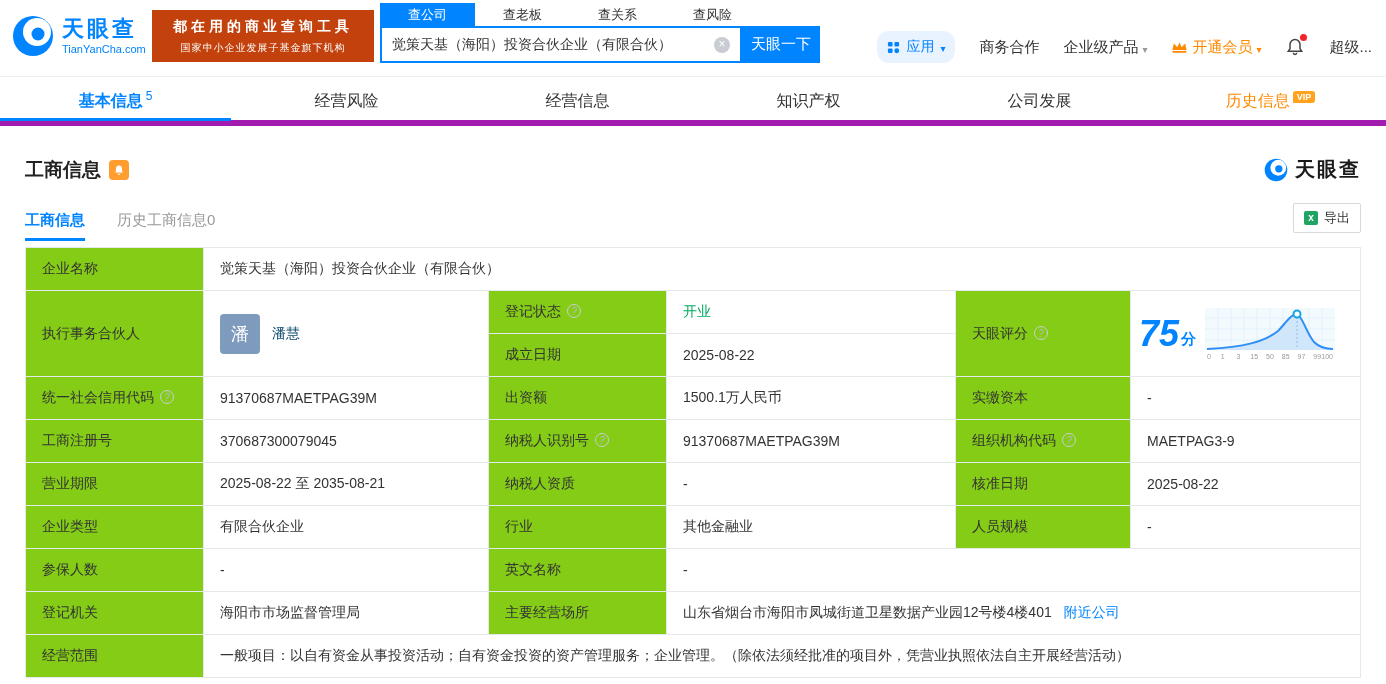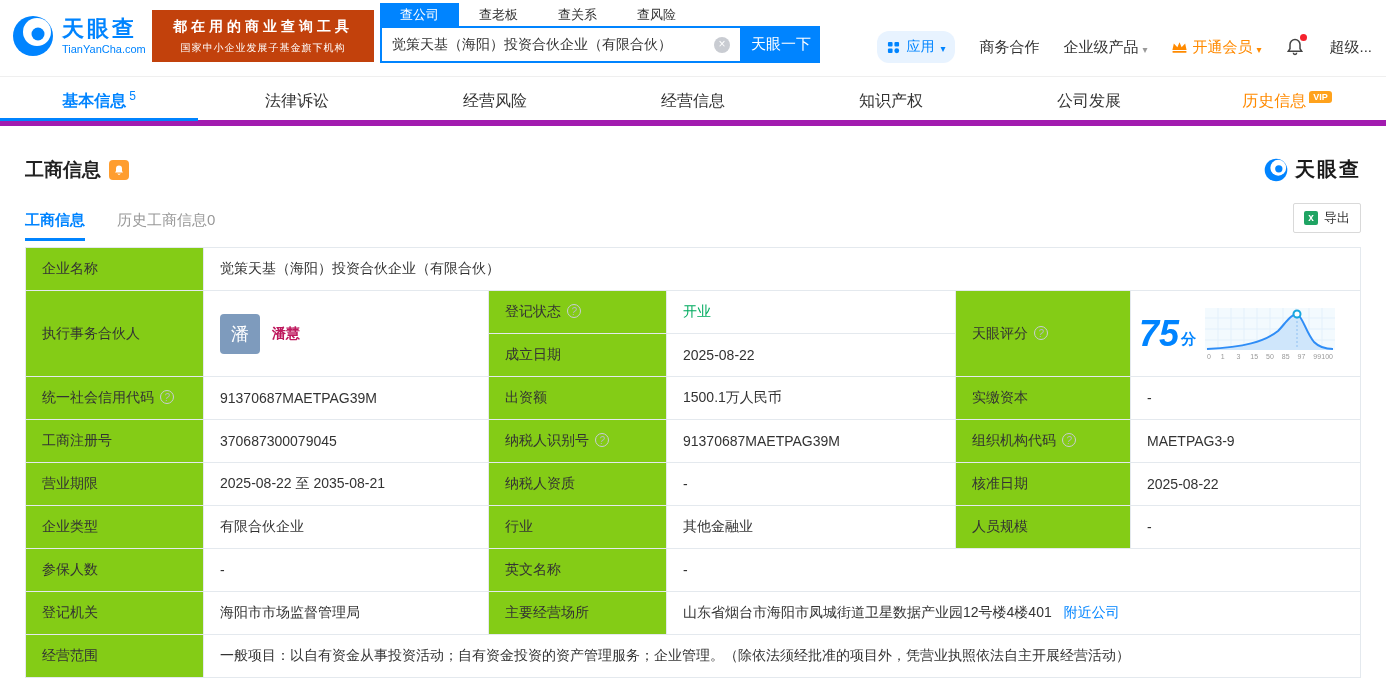--- a/index.html
+++ b/index.html
@@ -14,21 +14,21 @@
   .logo-brand { font-size:22px; font-weight:bold; color:#0084ff; letter-spacing:3px; }
   .logo-domain { font-size:11px; color:#0084ff; margin-top:2px; }
 
   .promo-badge { position:absolute; left:152px; top:10px; width:222px; height:52px; background:#c2410c; color:#fff;
     display:flex; flex-direction:column; justify-content:center; align-items:center; gap:5px; }
   .badge-line1 { font-size:14px; font-weight:bold; letter-spacing:4px; white-space:nowrap; }
   .badge-line2 { font-size:10px; letter-spacing:1px; white-space:nowrap; }
 
   .search-area { position:absolute; left:380px; top:3px; }
   .search-tabs { display:flex; align-items:center; height:23px; }
-  .search-tab { font-size:13px; padding:3px 20px; color:#333; cursor:pointer; }
+  .search-tab { font-size:13px; padding:3px 28px; color:#333; cursor:pointer; }
   .search-tab.active { background:#0084ff; color:#fff; }
   .search-row { display:flex; }
   .search-box { width:362px; height:37px; border:2px solid #0084ff; background:#fff; display:flex; align-items:center; }
   .search-input { flex:1; border:none; outline:none; font-size:14px; padding:0 8px 0 10px; color:#333; background:transparent; font-family:inherit; }
   .clear-icon { width:16px; height:16px; border-radius:50%; background:#c9ccd2; color:#fff; font-size:12px; line-height:15px; text-align:center; margin-right:10px; cursor:pointer; flex:none; }
   .clear-icon::after { content:"×"; }
   .search-btn { width:78px; height:37px; background:#0084ff; color:#fff; border:none; font-size:15px; cursor:pointer; font-family:inherit; }
 
   .top-nav { position:absolute; right:14px; top:31px; display:flex; align-items:center; gap:24px; }
   .app-chip { background:#e8f3ff; color:#0084ff; border-radius:12px; padding:7px 10px; font-size:14px; display:flex; align-items:center; gap:6px; cursor:pointer; }
@@ -70,21 +70,21 @@
   .info-table { width:100%; border-collapse:collapse; margin-top:6px; table-layout:fixed; }
   .info-table td { border:1px solid #e4e9ee; font-size:14px; padding:12px 16px; color:#333; word-break:break-all; background:#fff; }
   .info-table td.lbl { background:#84cc16; }
   .q { display:inline-block; width:14px; height:14px; border:1px solid #c9ced6; border-radius:50%; color:#b3bac4; font-size:10px;
     line-height:13px; text-align:center; margin-left:6px; vertical-align:1px; cursor:pointer; }
   .q::after { content:"?"; }
   .green { color:#00ab5f; }
   .partner { display:flex; align-items:center; gap:12px; }
   .avatar { width:40px; height:40px; border-radius:4px; background:#7e9bbd; color:#fff; font-size:18px; display:inline-flex;
     align-items:center; justify-content:center; cursor:pointer; flex:none; }
-  .pname { color:#be185d; text-decoration:none; cursor:pointer;font-weight:bold; }
+  .pname { color:#0c4a6e; text-decoration:none; cursor:pointer; }
   .score-cell { padding:4px 8px !important; }
   .score-wrap { display:flex; align-items:center; }
   .score-num { font-size:36px; font-weight:bold; font-style:italic; color:#0084ff; line-height:1; }
   .score-unit { font-size:15px; font-weight:bold; color:#0084ff; margin:12px 0 0 2px; }
   .score-chart { margin-left:8px; flex:none; }
   .addr-link { color:#0084ff; text-decoration:none; margin-left:12px; cursor:pointer; white-space:nowrap; }
 </style>
 </head>
 <body>
 
@@ -158,23 +158,20 @@
           </svg>
           <i class="red-dot"></i>
         </span>
         <a class="nav-link">超级...</a>
       </nav>
     </header>
 
     <nav class="tabbar">
       <div class="tab active">
         <span>基本信息</span><span class="tab-count">5</span>
-      </div>
-      <div class="tab">
-        <span>法律诉讼</span>
       </div>
       <div class="tab">
         <span>经营风险</span>
       </div>
       <div class="tab">
         <span>经营信息</span>
       </div>
       <div class="tab">
         <span>知识产权</span>
       </div>

